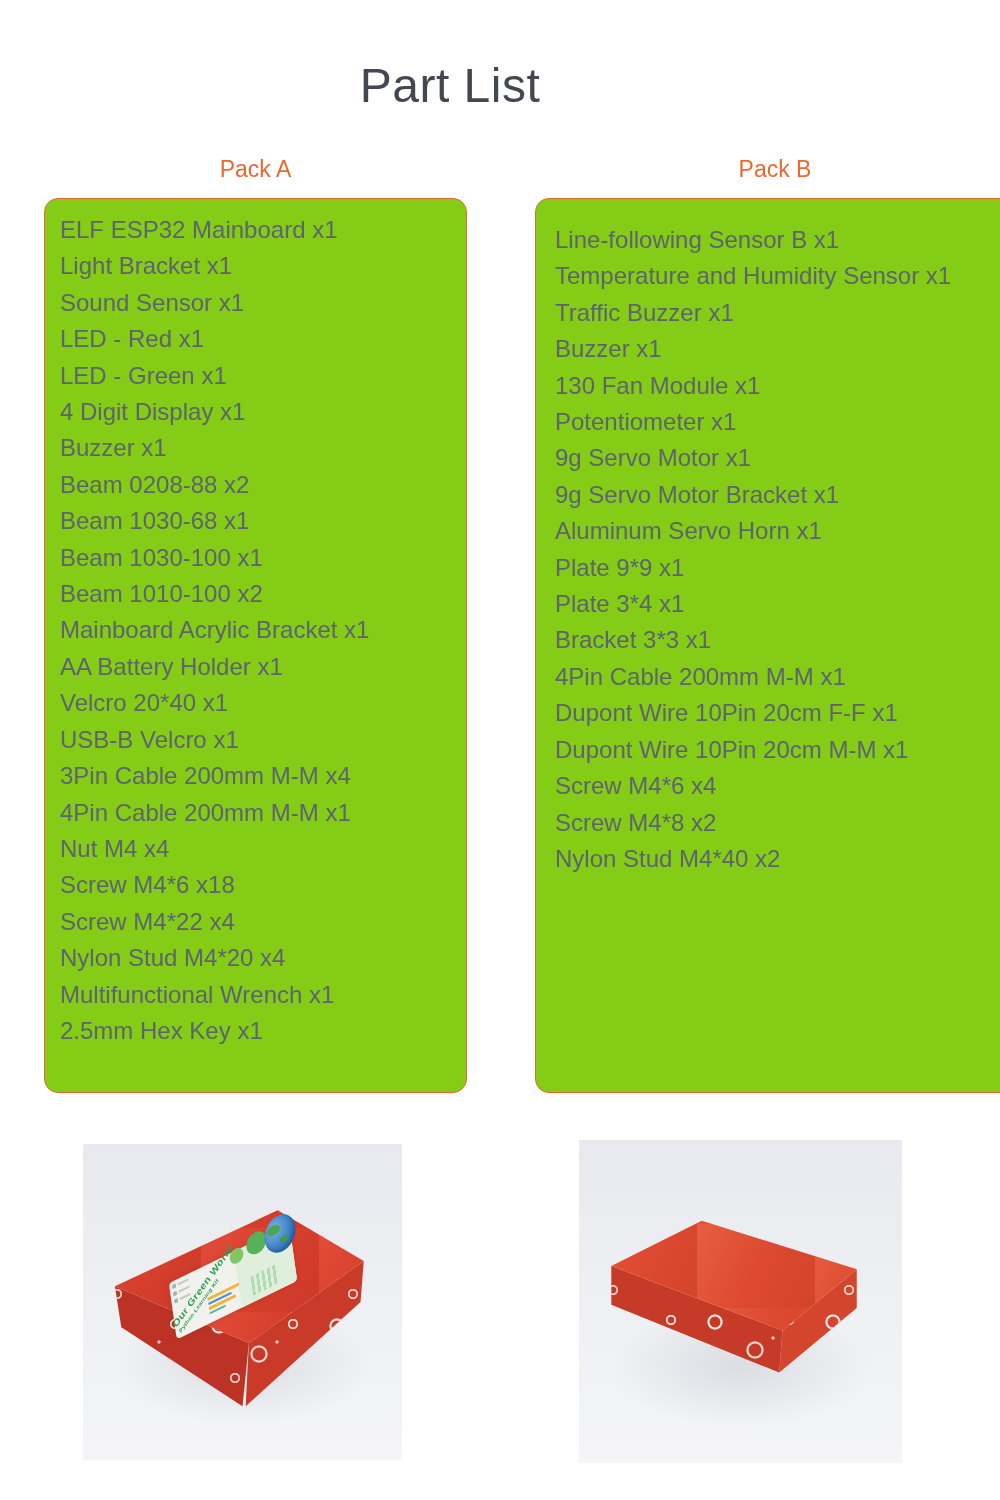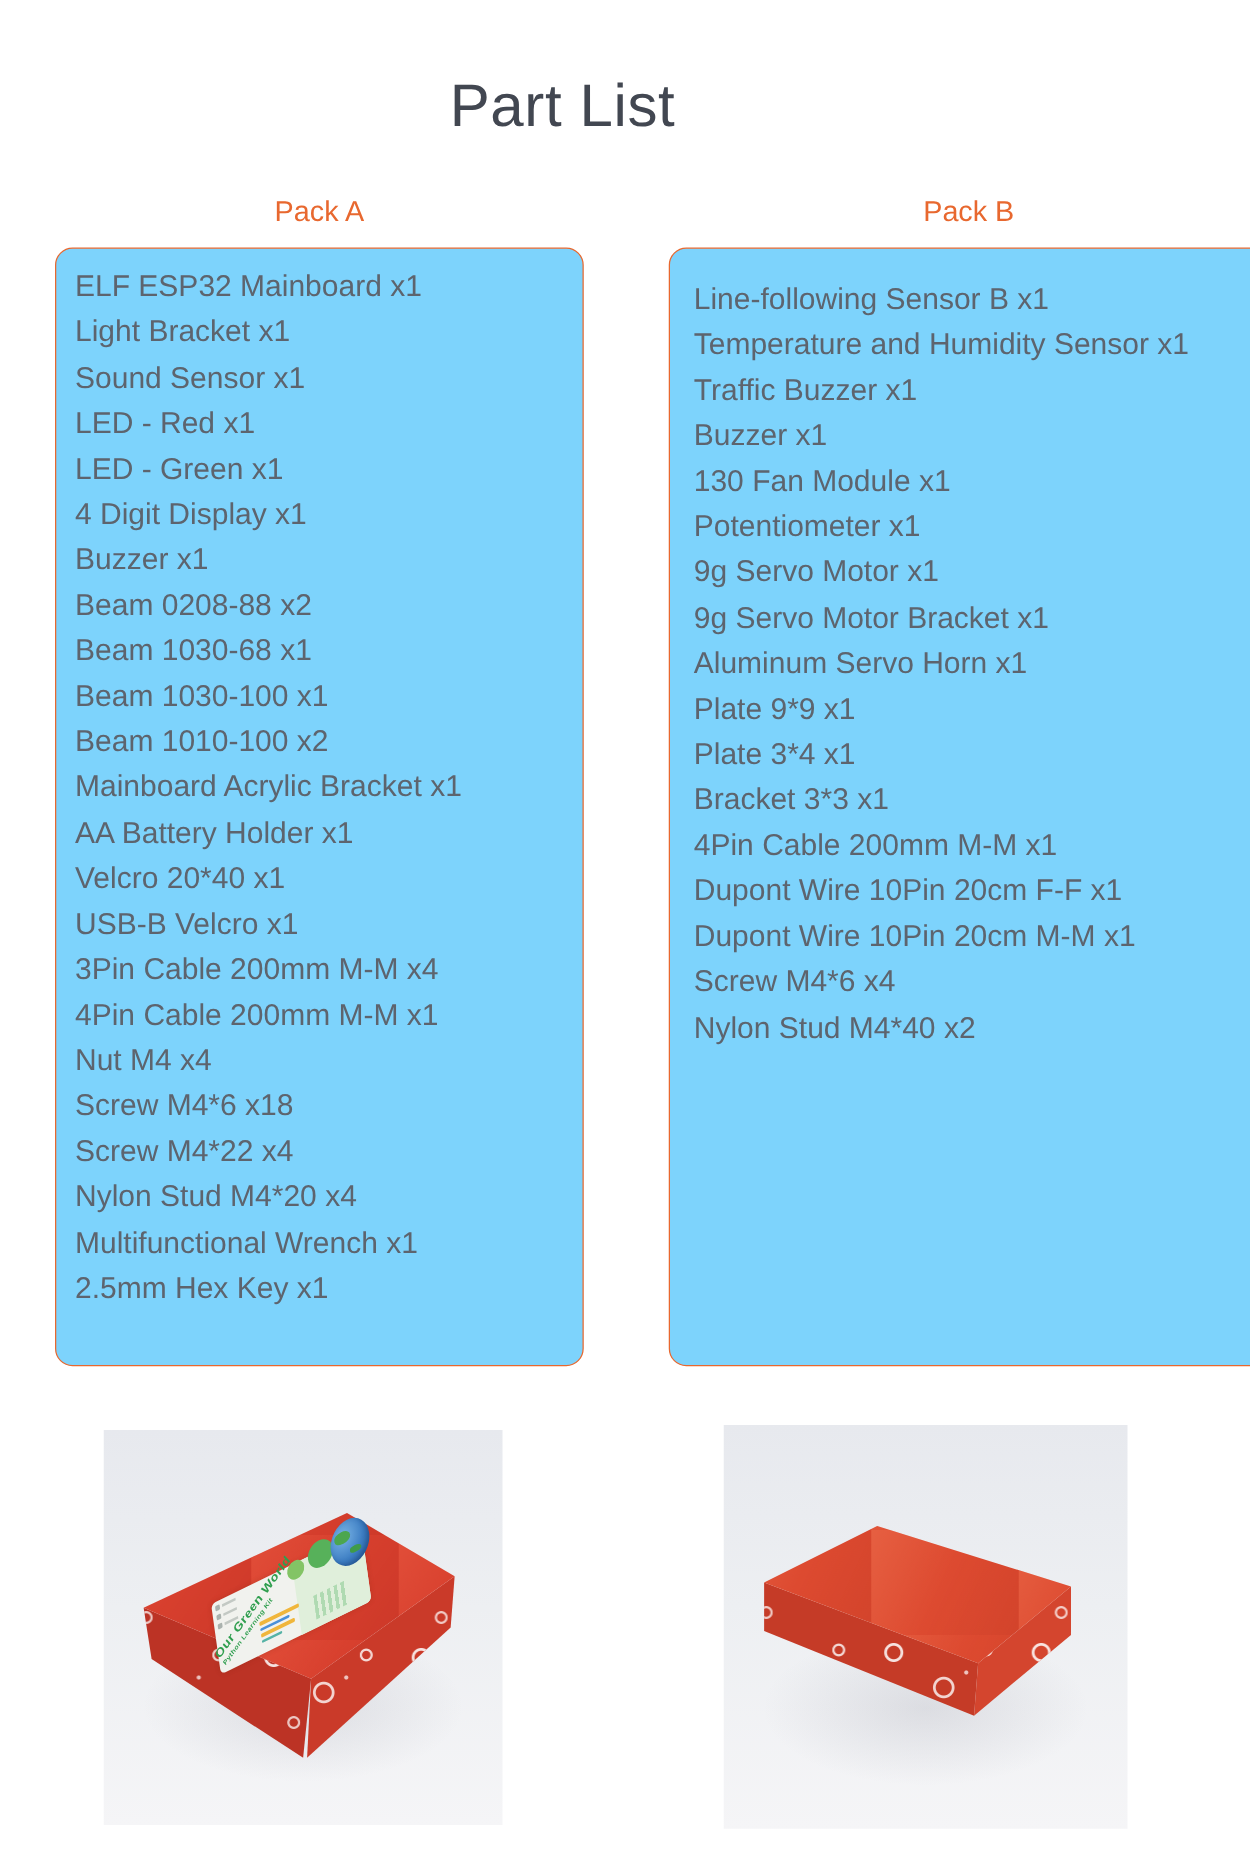--- a/index.html
+++ b/index.html
@@ -28,21 +28,21 @@
   .col{position:absolute;top:150px;}
   .col-a{left:44px;width:423px;}
   .col-b{left:535px;width:480px;}
   .pack-heading{
     text-align:center;font-size:23px;font-weight:400;
     color:var(--accent);height:38px;line-height:38px;
   }
   .parts-box{
     margin-top:10px;height:895px;
     border:1px solid var(--accent);border-radius:14px;
-    background:#7dd3fc;overflow:hidden;
+    background:#84cc16;overflow:hidden;
   }
   .parts-list{list-style:none;color:var(--list_text);font-size:24px;line-height:36.4px;}
   .col-a .parts-list{padding:13px 16px 0 15px;}
   .col-b .parts-list{padding:23px 60px 0 19px;}
   .part-list-item{display:block;}
 
   
   .photo{
     position:absolute;overflow:hidden;
     background:linear-gradient(180deg,#e7e9ee 0%,#edeff2 45%,#f5f5f7 100%);
@@ -194,20 +194,21 @@
           <li class="part-list-item">9g Servo Motor x1</li>
           <li class="part-list-item">9g Servo Motor Bracket x1</li>
           <li class="part-list-item">Aluminum Servo Horn x1</li>
           <li class="part-list-item">Plate 9*9 x1</li>
           <li class="part-list-item">Plate 3*4 x1</li>
           <li class="part-list-item">Bracket 3*3 x1</li>
           <li class="part-list-item">4Pin Cable 200mm M-M x1</li>
           <li class="part-list-item">Dupont Wire 10Pin 20cm F-F x1</li>
           <li class="part-list-item">Dupont Wire 10Pin 20cm M-M x1</li>
           <li class="part-list-item">Screw M4*6 x4</li>
+          <li class="part-list-item">Screw M4*8 x2</li>
           <li class="part-list-item">Nylon Stud M4*40 x2</li>
         </ul>
     </div>
   </section>
 
   <figure class="photo photo-a">
     <div class="floor-shadow"></div>
     <div class="face face-left doodle"></div>
     <div class="face face-right doodle"></div>
     <div class="face face-top doodle"></div>

